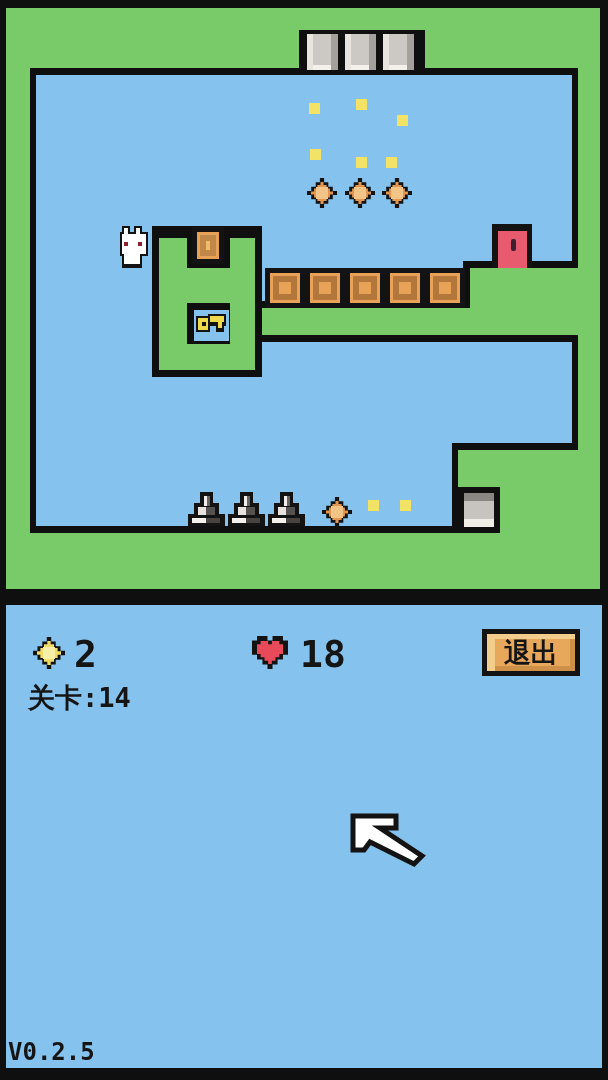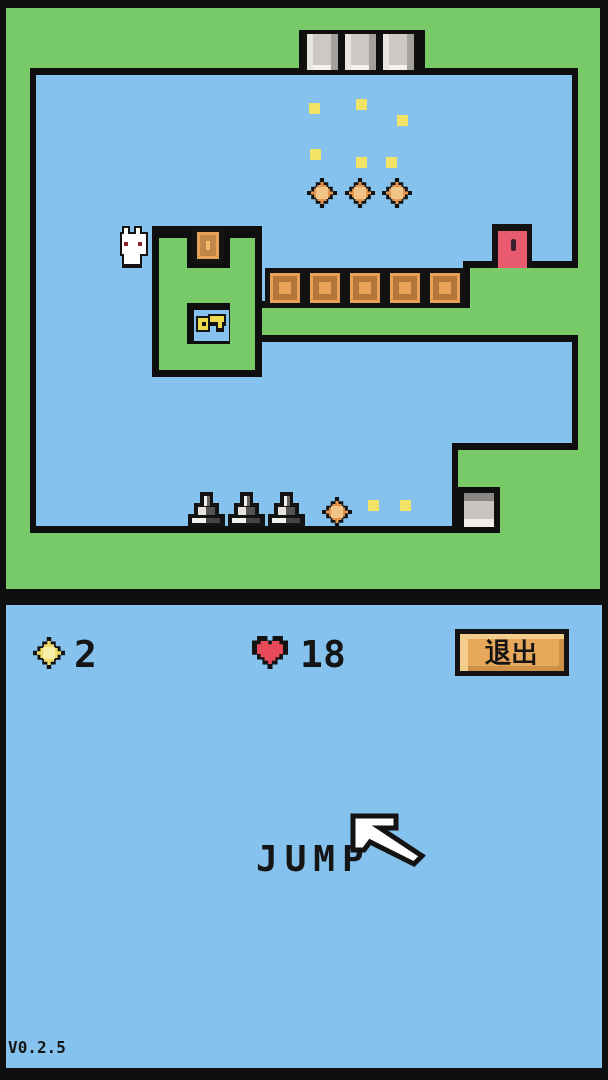--- a/index.html
+++ b/index.html
@@ -205,22 +205,22 @@
       <div class="fill"></div>
       <div class="core"></div>
     </div>
   <div class="abs hud-text" style="left:74px;top:32px;font-size:38px;">2</div>
 
   <div class="abs heart" style="left:252px;top:36px;width:36px;height:33px;">
       <div class="fill"></div>
     </div>
   <div class="abs hud-text" style="left:300px;top:32px;font-size:38px;">18</div>
 
-  <button class="abs exit-btn" style="left:455px;top:29px;width:114px;height:47px;">退出</button>
-
-
-  <div class="abs hud-text" style="left:256px;top:238px;font-size:36px;letter-spacing:7px;">JUMP</div>
+  <button class="abs exit-btn" style="left:482px;top:29px;width:98px;height:47px;">退出</button>
+
+  <div class="abs hud-text" style="left:28px;top:80px;font-size:27px;">关卡:14</div>
+
   <svg class="abs" style="left:346px;top:210px;" width="82" height="58" viewBox="0 0 82 58">
     <polygon points="7,6 50,6 50,18 34,18 76,46 68,54 24,32 18,40 7,40" fill="#ffffff" stroke="#131313" stroke-width="5" stroke-linejoin="miter"></polygon>
   </svg>
 
-  <div class="abs hud-text" style="left:8px;top:438px;font-size:16px;">V0.2.5</div>
+  <div class="abs hud-text" style="left:8px;top:438px;font-size:24px;">V0.2.5</div>
 </div>
 
 </body></html>

